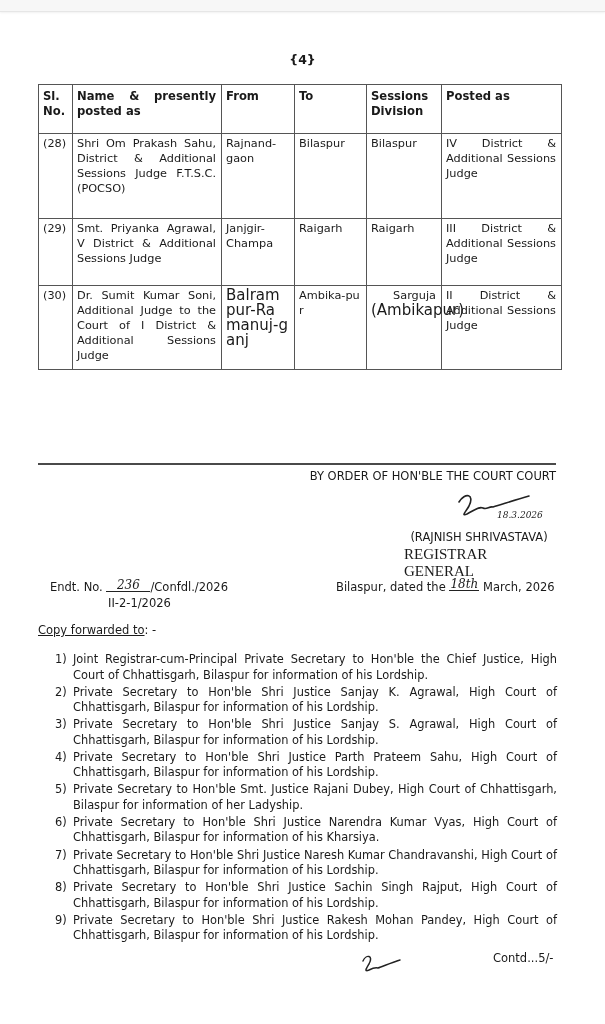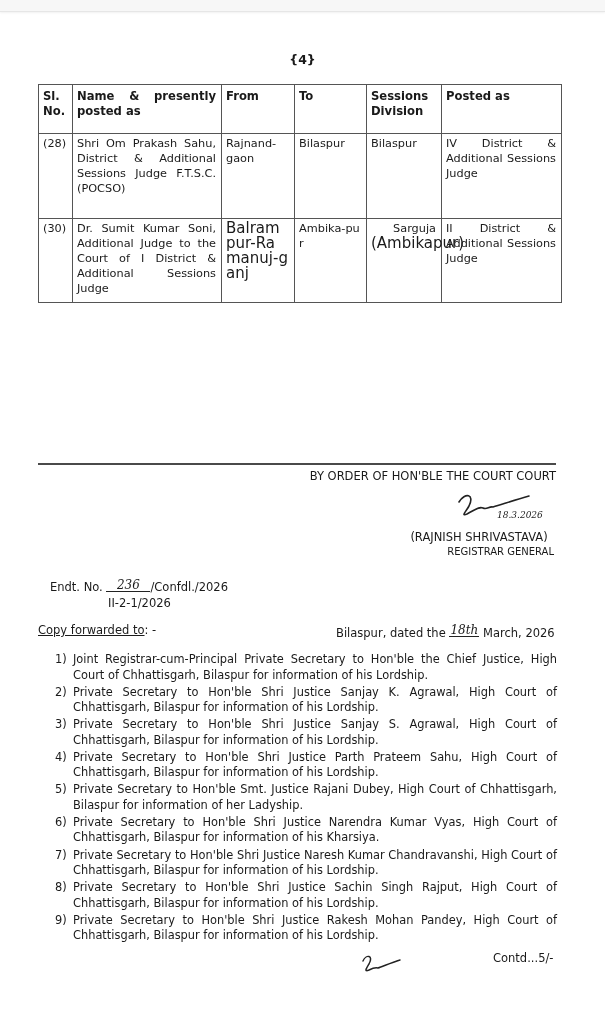--- a/index.html
+++ b/index.html
@@ -62,35 +62,35 @@
   }
   .signature {
     position: absolute; left: 455px; top: 488px; width: 110px; height: 34px;
   }
   .registrar-name {
     position: absolute; left: 404px; top: 530px; width: 150px;
     font-size: 11.5px; text-align: center;
   }
   .registrar-title {
     position: absolute; left: 404px; top: 546px; width: 150px;
-    font-size: 10px; text-align: right;
+    font-size: 15px; text-align: left; font-family: Liberation Serif, serif;
   }
   .endt {
     position: absolute; left: 50px; top: 580px; font-size: 11.5px;
   }
   .endt .blank {
     display: inline-block; width: 44px; border-bottom: 1px solid #222;
     text-align: center; font-family: "DejaVu Serif", serif; font-style: italic;
     font-size: 12px; line-height: 11px; position: relative; top: -2px;
   }
   .endt-sub {
     position: absolute; left: 108px; top: 596px; font-size: 11.5px;
   }
   .dated {
-    position: absolute; left: 336px; top: 580px; font-size: 11.5px; margin-top: 46px;
+    position: absolute; left: 336px; top: 580px; font-size: 11.5px;
   }
   .dated .blank {
     display: inline-block; width: 30px; border-bottom: 1px solid #222;
     text-align: center; font-family: "DejaVu Serif", serif; font-style: italic;
     font-size: 12px; line-height: 11px; position: relative; top: -3px;
   }
   .copy-forwarded {
     position: absolute; left: 38px; top: 623px; font-size: 11.5px;
   }
   .copy-forwarded .u { text-decoration: underline; }
@@ -141,20 +141,28 @@
   </thead>
   <tbody>
     <tr class="r28">
       <td class="sl">(28)</td>
       <td class="name">Shri Om Prakash Sahu, District &amp; Additional Sessions Judge F.T.S.C. (POCSO)</td>
       <td style="text-align:left;">Rajnand-gaon</td>
       <td>Bilaspur</td>
       <td><span>Bilaspur</span></td>
       <td class="posted">IV District &amp; Additional Sessions Judge</td>
     </tr>
+    <tr class="r29">
+      <td class="sl">(29)</td>
+      <td class="name">Smt. Priyanka Agrawal, V District &amp; Additional Sessions Judge</td>
+      <td style="text-align:left;">Janjgir-Champa</td>
+      <td>Raigarh</td>
+      <td><span>Raigarh</span></td>
+      <td class="posted">III District &amp; Additional Sessions Judge</td>
+    </tr>
     <tr class="r30">
       <td class="sl">(30)</td>
       <td class="name">Dr. Sumit Kumar Soni, Additional Judge to the Court of I District &amp; Additional Sessions Judge</td>
       <td class="small" style="text-align:left;word-break:break-all;">Balrampur-Ramanuj-ganj</td>
       <td style="text-align:left;word-break:break-all;margin-left:40px;">Ambika-pur</td>
       <td style="text-align:right;">
         <div>Sarguja</div>
         <div class="small">(Ambikapur)</div>
       </td>
       <td class="posted">II District &amp; Additional Sessions Judge</td>

